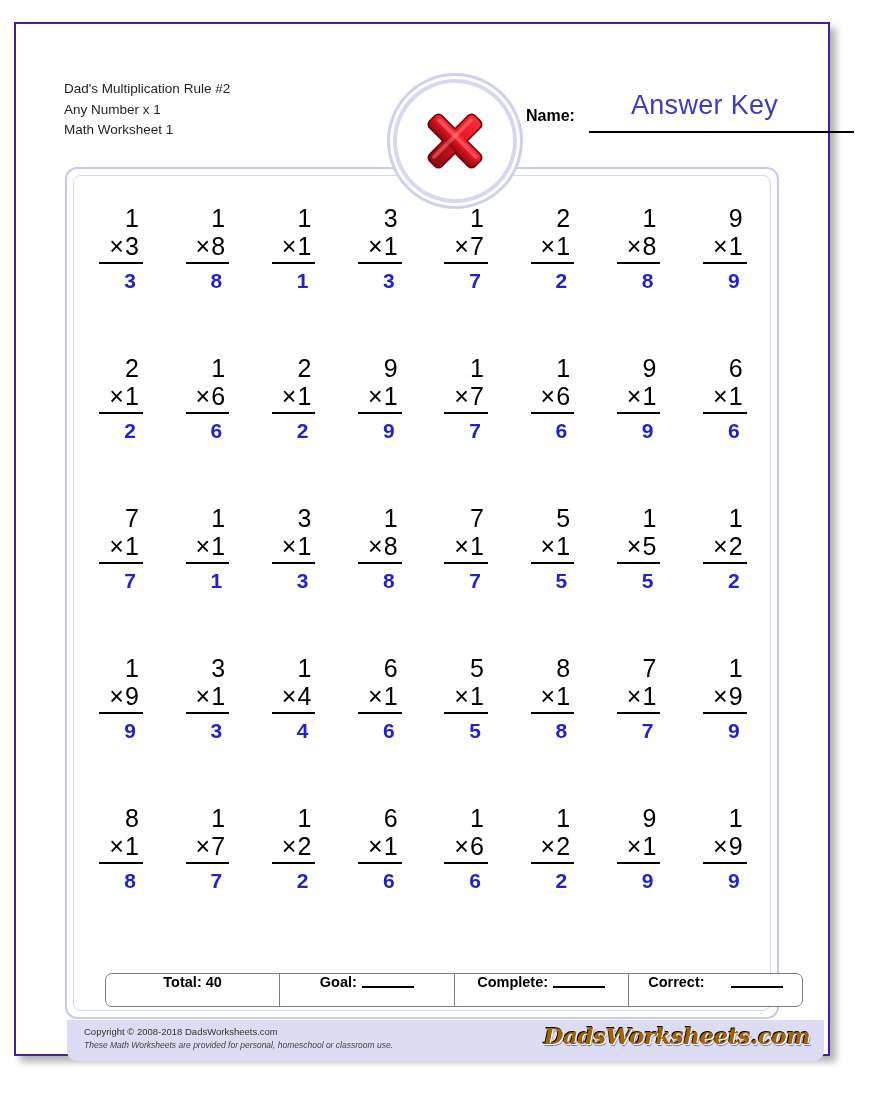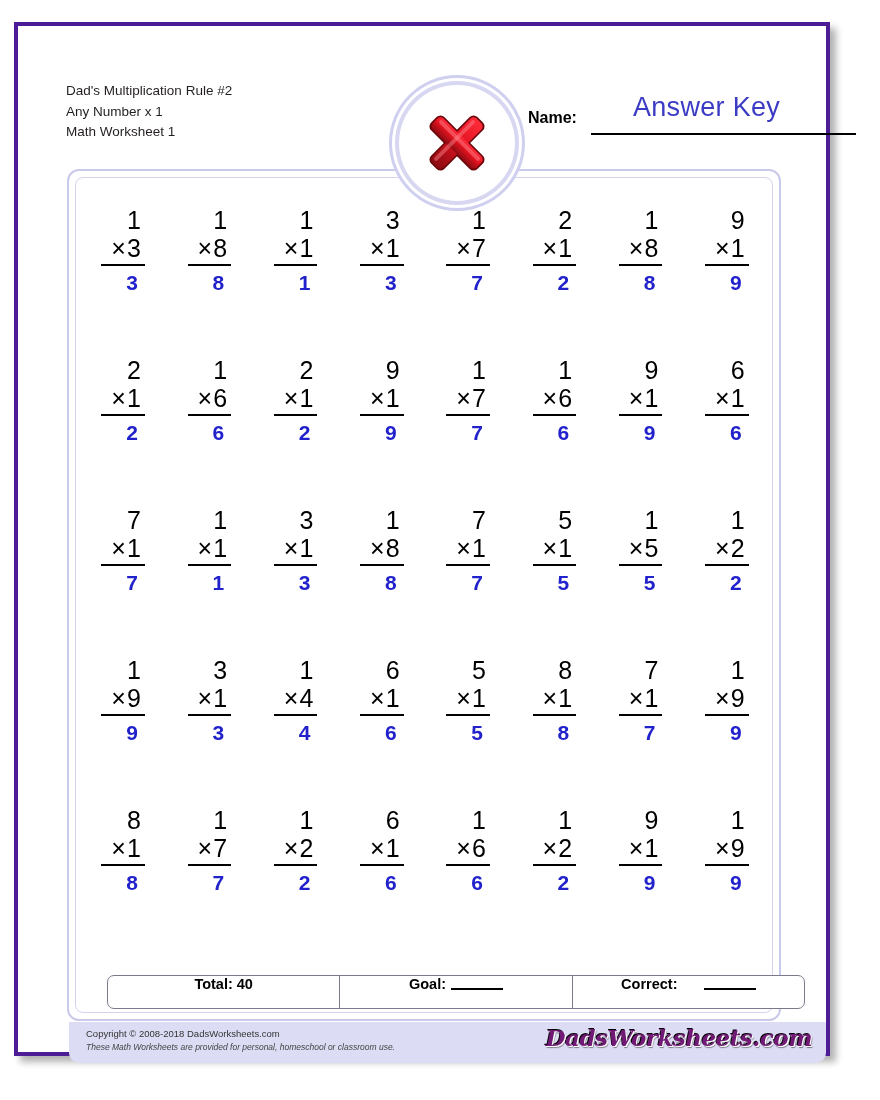--- a/index.html
+++ b/index.html
@@ -9,21 +9,21 @@
     font-family:"Liberation Sans", sans-serif;
     overflow:hidden;
   }
   .page-wrap{position:relative;width:880px;height:1100px;background:#ffffff;}
 
   
   .sheet{
     position:absolute;left:14px;top:22px;
     width:816px;height:1034px;
     background:#ffffff;
-    border:4px solid #4c1d95;
+    border:2px solid #4c1d95;
     box-shadow:6px 6px 7px rgba(0,0,0,0.30);
     box-sizing:border-box;
   }
 
   
   .hdr-left{
     position:absolute;left:48px;top:55px;
     font-size:13.5px;color:#231f20;line-height:20.5px;
     white-space:pre-line;
   }
@@ -144,21 +144,21 @@
   }
   .copy2{
     position:absolute;left:17px;top:20px;
     font-size:8.5px;color:#444;white-space:nowrap;font-style:italic;
   }
   .brand{
     position:absolute;right:14px;top:2px;
     font-family:"DejaVu Serif", serif;
     font-style:italic;font-weight:bold;
     font-size:23px;
-    color:#701a75;
+    color:#a16207;
     letter-spacing:-0.5px;
     text-shadow:
       1.2px 1.2px 0 #ffffff,
       -0.8px -0.8px 0 #000000,
       1.5px 1.5px 1px rgba(0,0,0,0.45);
     white-space:nowrap;
   }
 </style>
 </head>
 <body>
@@ -487,20 +487,24 @@
 
     <div class="scorebar">
       <div class="score-cell">
         <span>Total: 40</span>
       </div>
       <div class="score-cell">
         <span>Goal:</span>
         <span class="blank-line"></span>
       </div>
       <div class="score-cell">
+        <span>Complete:</span>
+        <span class="blank-line"></span>
+      </div>
+      <div class="score-cell">
         <span>Correct:</span>
         <span class="blank-line"></span>
       </div>
     </div>
 
     <div class="footer-band">
       <div class="copy1">Copyright © 2008-2018 DadsWorksheets.com</div>
       <div class="copy2">These Math Worksheets are provided for personal, homeschool or classroom use.</div>
       <div class="brand">DadsWorksheets.com</div>
     </div>

